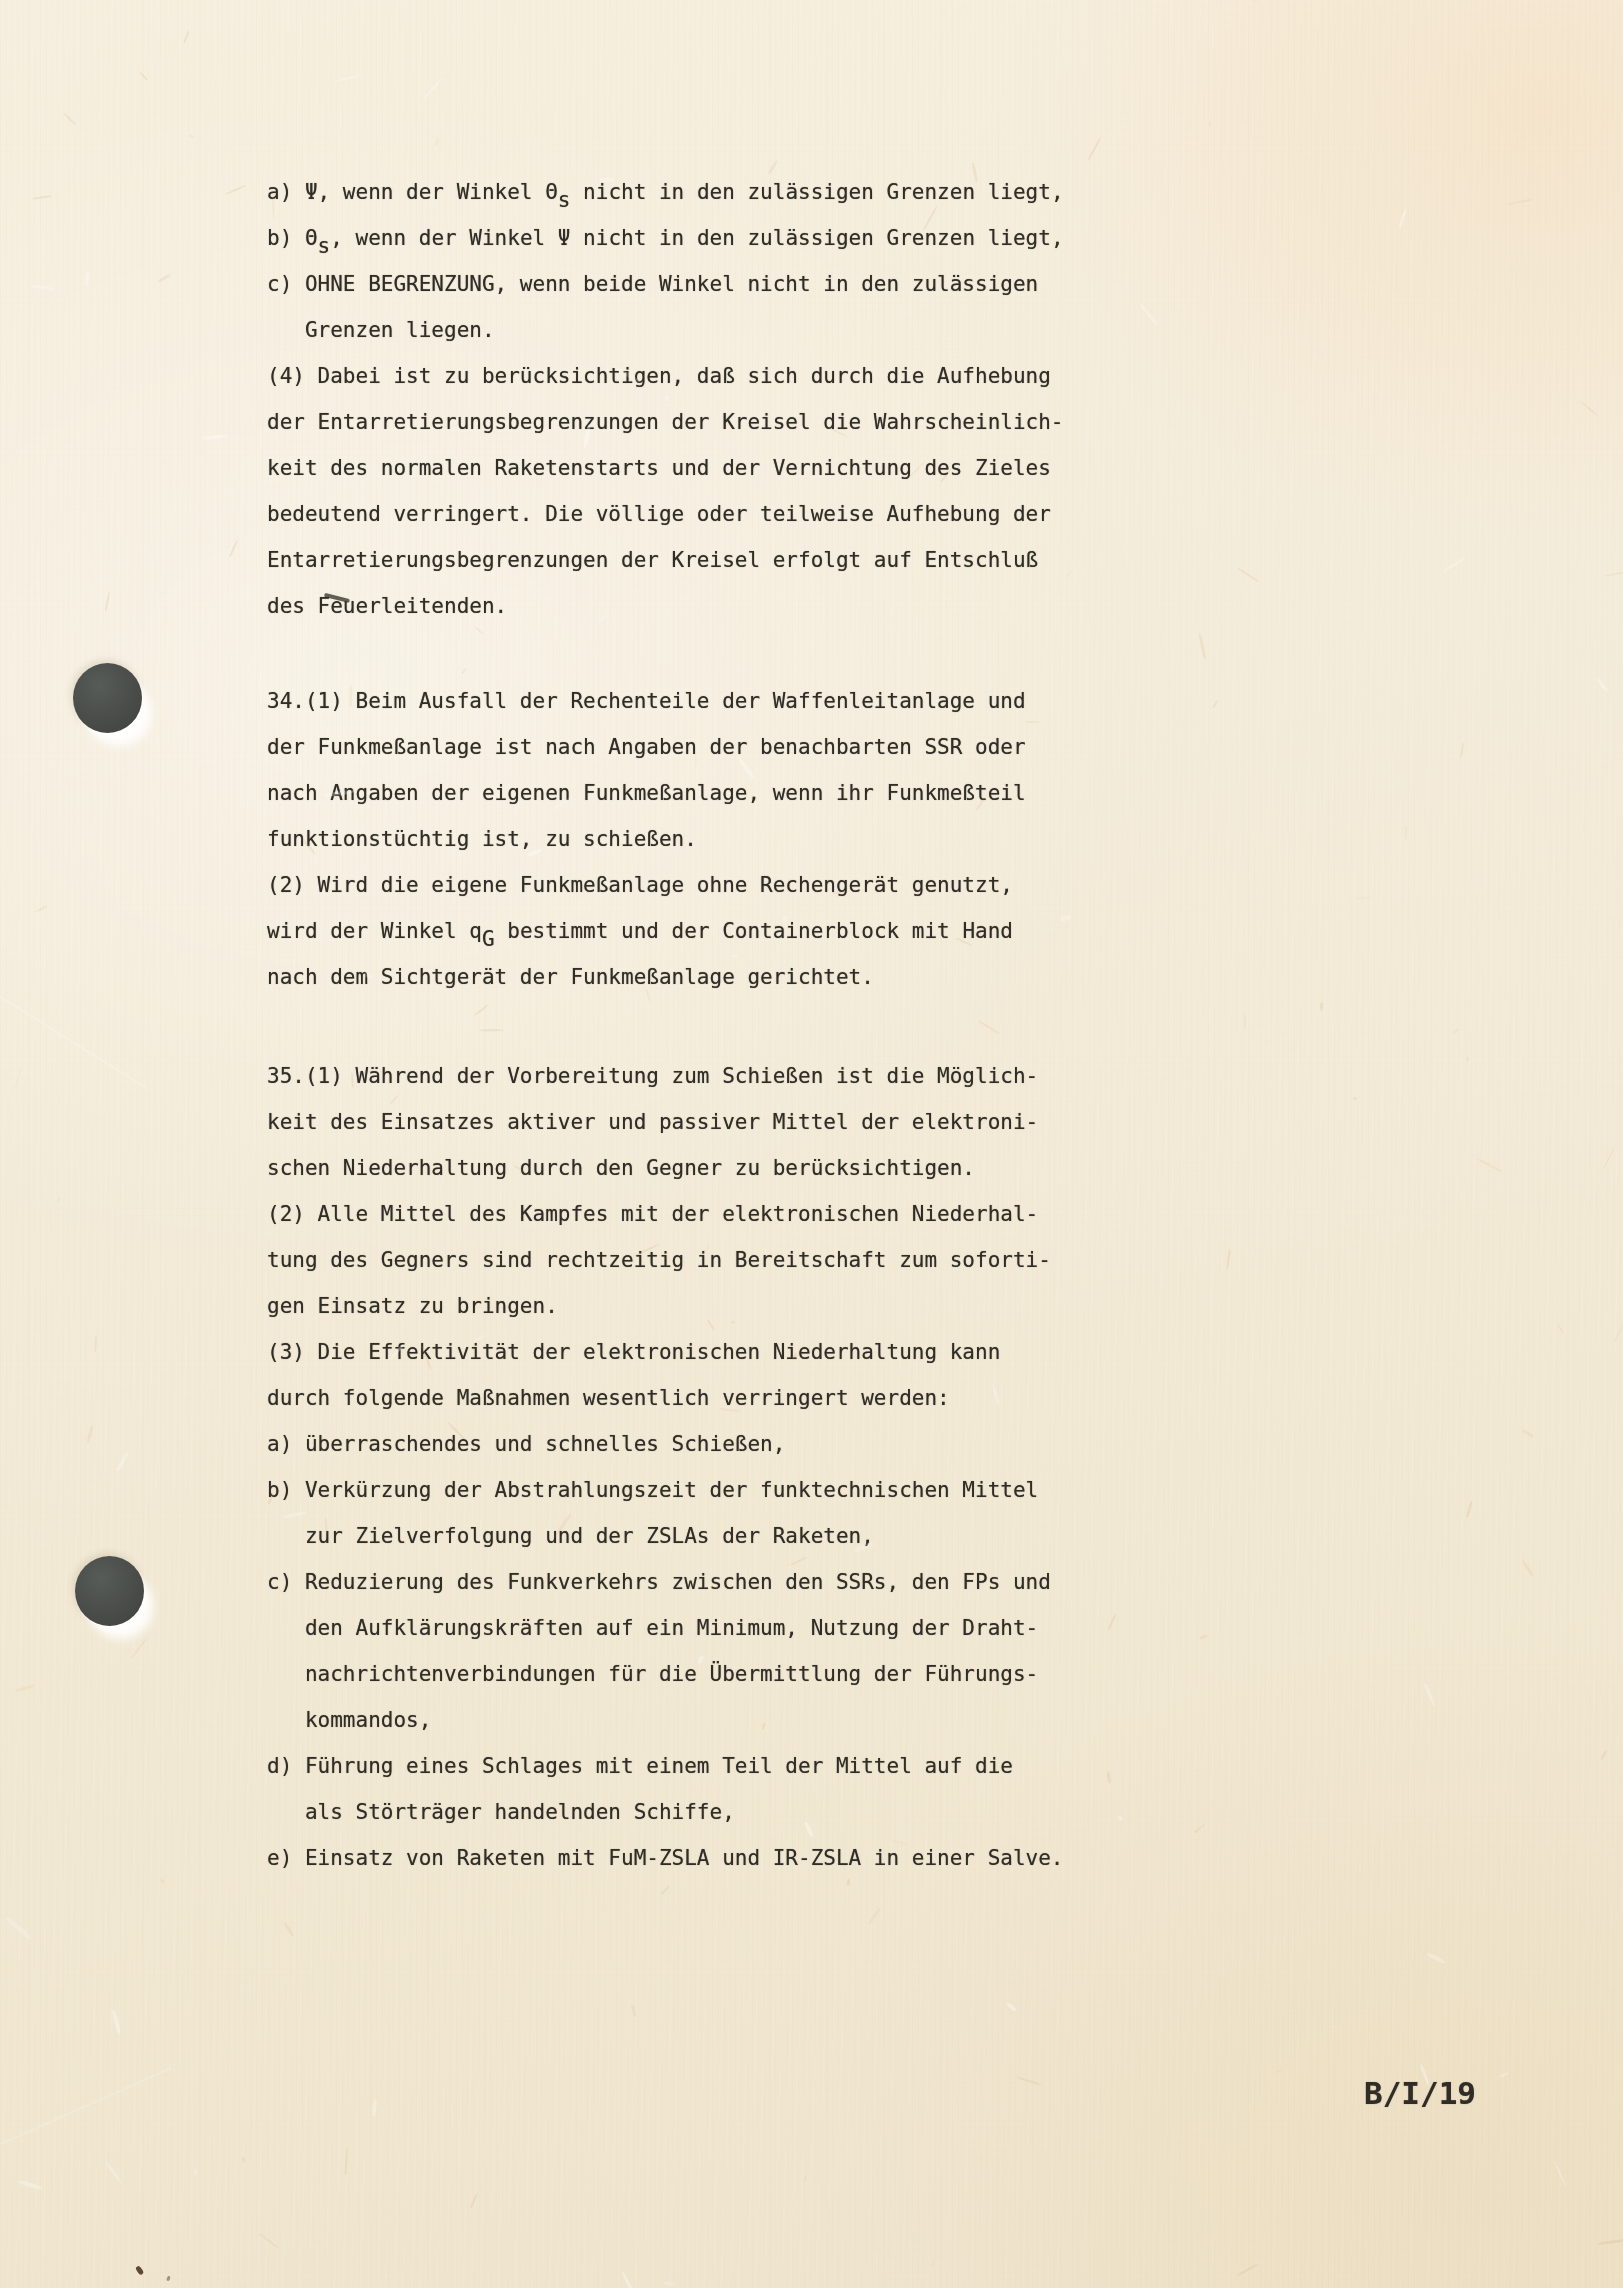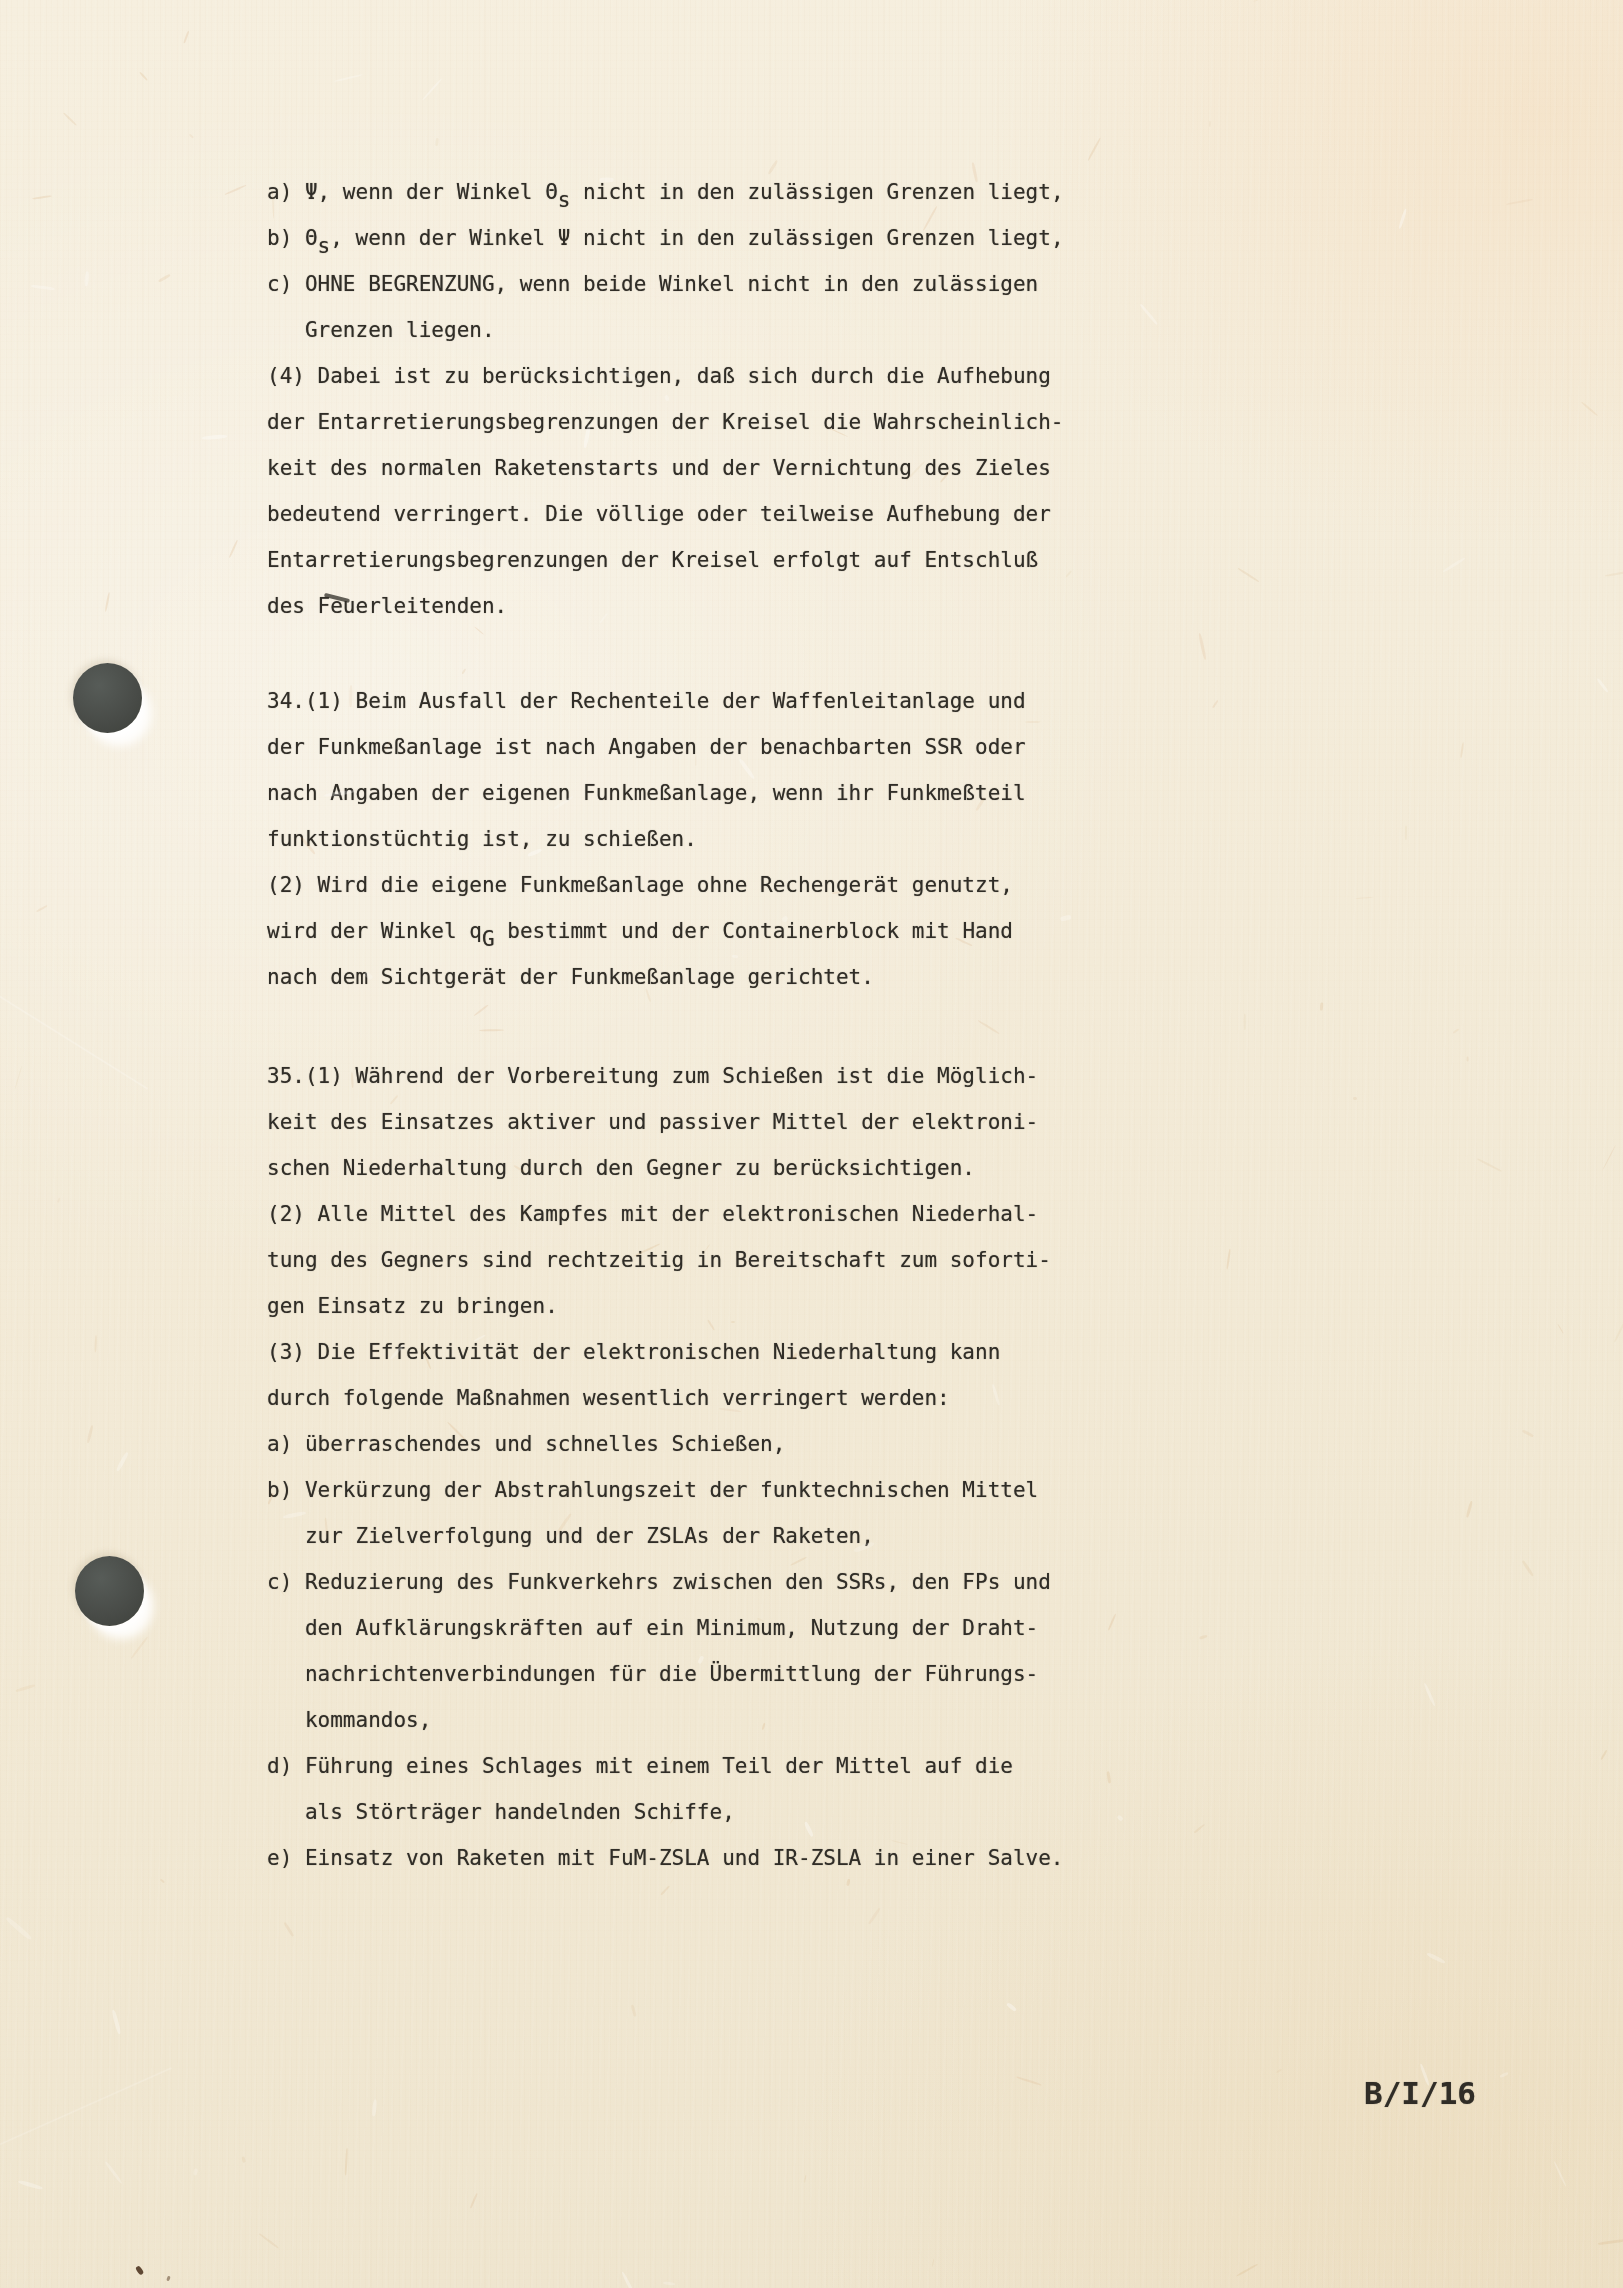--- a/index.html
+++ b/index.html
@@ -86,21 +86,21 @@
   <div class="crease crease2"></div>
 
   <div class="punch punch-1"></div>
   <div class="punch punch-2"></div>
 
   <section class="doc-block block-1"><div class="line">a) Ψ, wenn der Winkel Θ<span class="ts">s</span> nicht in den zulässigen Grenzen liegt,</div><div class="line">b) Θ<span class="ts">s</span>, wenn der Winkel Ψ nicht in den zulässigen Grenzen liegt,</div><div class="line">c) OHNE BEGRENZUNG, wenn beide Winkel nicht in den zulässigen</div><div class="line">   Grenzen liegen.</div><div class="line">(4) Dabei ist zu berücksichtigen, daß sich durch die Aufhebung</div><div class="line">der Entarretierungsbegrenzungen der Kreisel die Wahrscheinlich-</div><div class="line">keit des normalen Raketenstarts und der Vernichtung des Zieles</div><div class="line">bedeutend verringert. Die völlige oder teilweise Aufhebung der</div><div class="line">Entarretierungsbegrenzungen der Kreisel erfolgt auf Entschluß</div><div class="line">des Feuerleitenden.</div></section>
   <div class="stray-stroke"></div>
   <section class="doc-block block-2"><div class="line">34.(1) Beim Ausfall der Rechenteile der Waffenleitanlage und</div><div class="line">der Funkmeßanlage ist nach Angaben der benachbarten SSR oder</div><div class="line">nach Angaben der eigenen Funkmeßanlage, wenn ihr Funkmeßteil</div><div class="line">funktionstüchtig ist, zu schießen.</div><div class="line">(2) Wird die eigene Funkmeßanlage ohne Rechengerät genutzt,</div><div class="line">wird der Winkel q<span class="ts">G</span> bestimmt und der Containerblock mit Hand</div><div class="line">nach dem Sichtgerät der Funkmeßanlage gerichtet.</div></section>
   <section class="doc-block block-3"><div class="line">35.(1) Während der Vorbereitung zum Schießen ist die Möglich-</div><div class="line">keit des Einsatzes aktiver und passiver Mittel der elektroni-</div><div class="line">schen Niederhaltung durch den Gegner zu berücksichtigen.</div><div class="line">(2) Alle Mittel des Kampfes mit der elektronischen Niederhal-</div><div class="line">tung des Gegners sind rechtzeitig in Bereitschaft zum soforti-</div><div class="line">gen Einsatz zu bringen.</div><div class="line">(3) Die Effektivität der elektronischen Niederhaltung kann</div><div class="line">durch folgende Maßnahmen wesentlich verringert werden:</div><div class="line">a) überraschendes und schnelles Schießen,</div><div class="line">b) Verkürzung der Abstrahlungszeit der funktechnischen Mittel</div><div class="line">   zur Zielverfolgung und der ZSLAs der Raketen,</div><div class="line">c) Reduzierung des Funkverkehrs zwischen den SSRs, den FPs und</div><div class="line">   den Aufklärungskräften auf ein Minimum, Nutzung der Draht-</div><div class="line">   nachrichtenverbindungen für die Übermittlung der Führungs-</div><div class="line">   kommandos,</div><div class="line">d) Führung eines Schlages mit einem Teil der Mittel auf die</div><div class="line">   als Störträger handelnden Schiffe,</div><div class="line">e) Einsatz von Raketen mit FuM-ZSLA und IR-ZSLA in einer Salve.</div></section>
 
-  <div class="footer-text page-code">B/I/16</div>
+  <div class="footer-text page-code">B/I/19</div>
 <span class="fleck" style="left: 976px; top: 1026px; width: 25px; height: 2.3px; background: rgba(208, 156, 100, 0.13); transform: rotate(31.4665deg);"></span>
     <span class="fleck" style="left: 444px; top: 1430px; width: 25px; height: 1.9px; background: rgba(208, 156, 100, 0.17); transform: rotate(44.9863deg);"></span>
     <span class="fleck" style="left: 1211px; top: 703px; width: 8.7px; height: 2px; background: rgba(208, 156, 100, 0.137); transform: rotate(123.59deg);"></span>
     <span class="fleck" style="left: 6.2px; top: 1077px; width: 24.5px; height: 1.2px; background: rgba(208, 156, 100, 0.075); transform: rotate(106.618deg);"></span>
     <span class="fleck" style="left: 433px; top: 141px; width: 8.4px; height: 2.5px; background: rgba(208, 156, 100, 0.075); transform: rotate(95.4604deg);"></span>
     <span class="fleck" style="left: 281px; top: 1928px; width: 16px; height: 2.5px; background: rgba(208, 156, 100, 0.118); transform: rotate(57.5031deg);"></span>
     <span class="fleck" style="left: 61px; top: 118px; width: 17.6px; height: 2.2px; background: rgba(208, 156, 100, 0.14); transform: rotate(44.1314deg);"></span>
     <span class="fleck" style="left: 340px; top: 695px; width: 22px; height: 2.6px; background: rgba(208, 156, 100, 0.09); transform: rotate(91.4393deg);"></span>
     <span class="fleck" style="left: 461px; top: 670px; width: 5.7px; height: 2.3px; background: rgba(208, 156, 100, 0.145); transform: rotate(122.538deg);"></span>
     <span class="fleck" style="left: 1506px; top: 201px; width: 27px; height: 1.9px; background: rgba(208, 156, 100, 0.086); transform: rotate(169.613deg);"></span>

